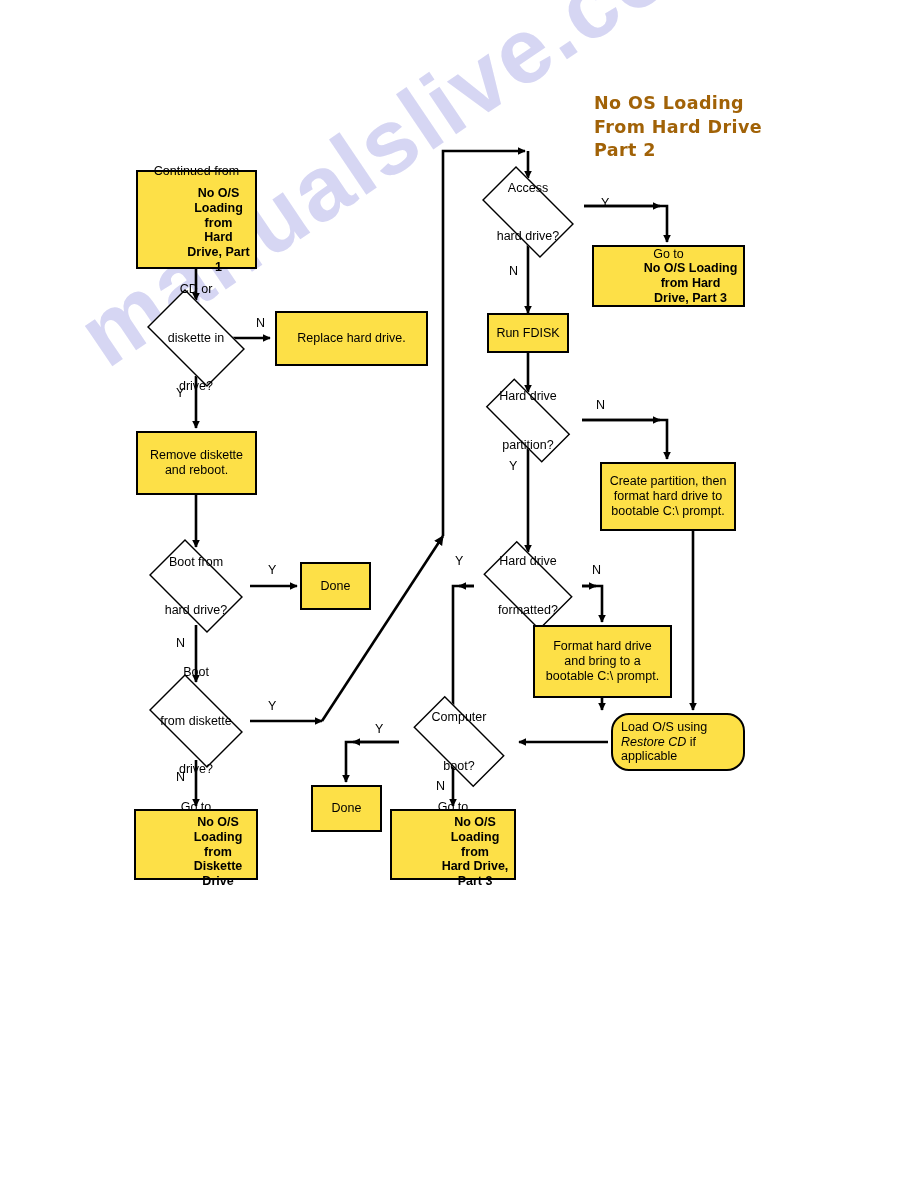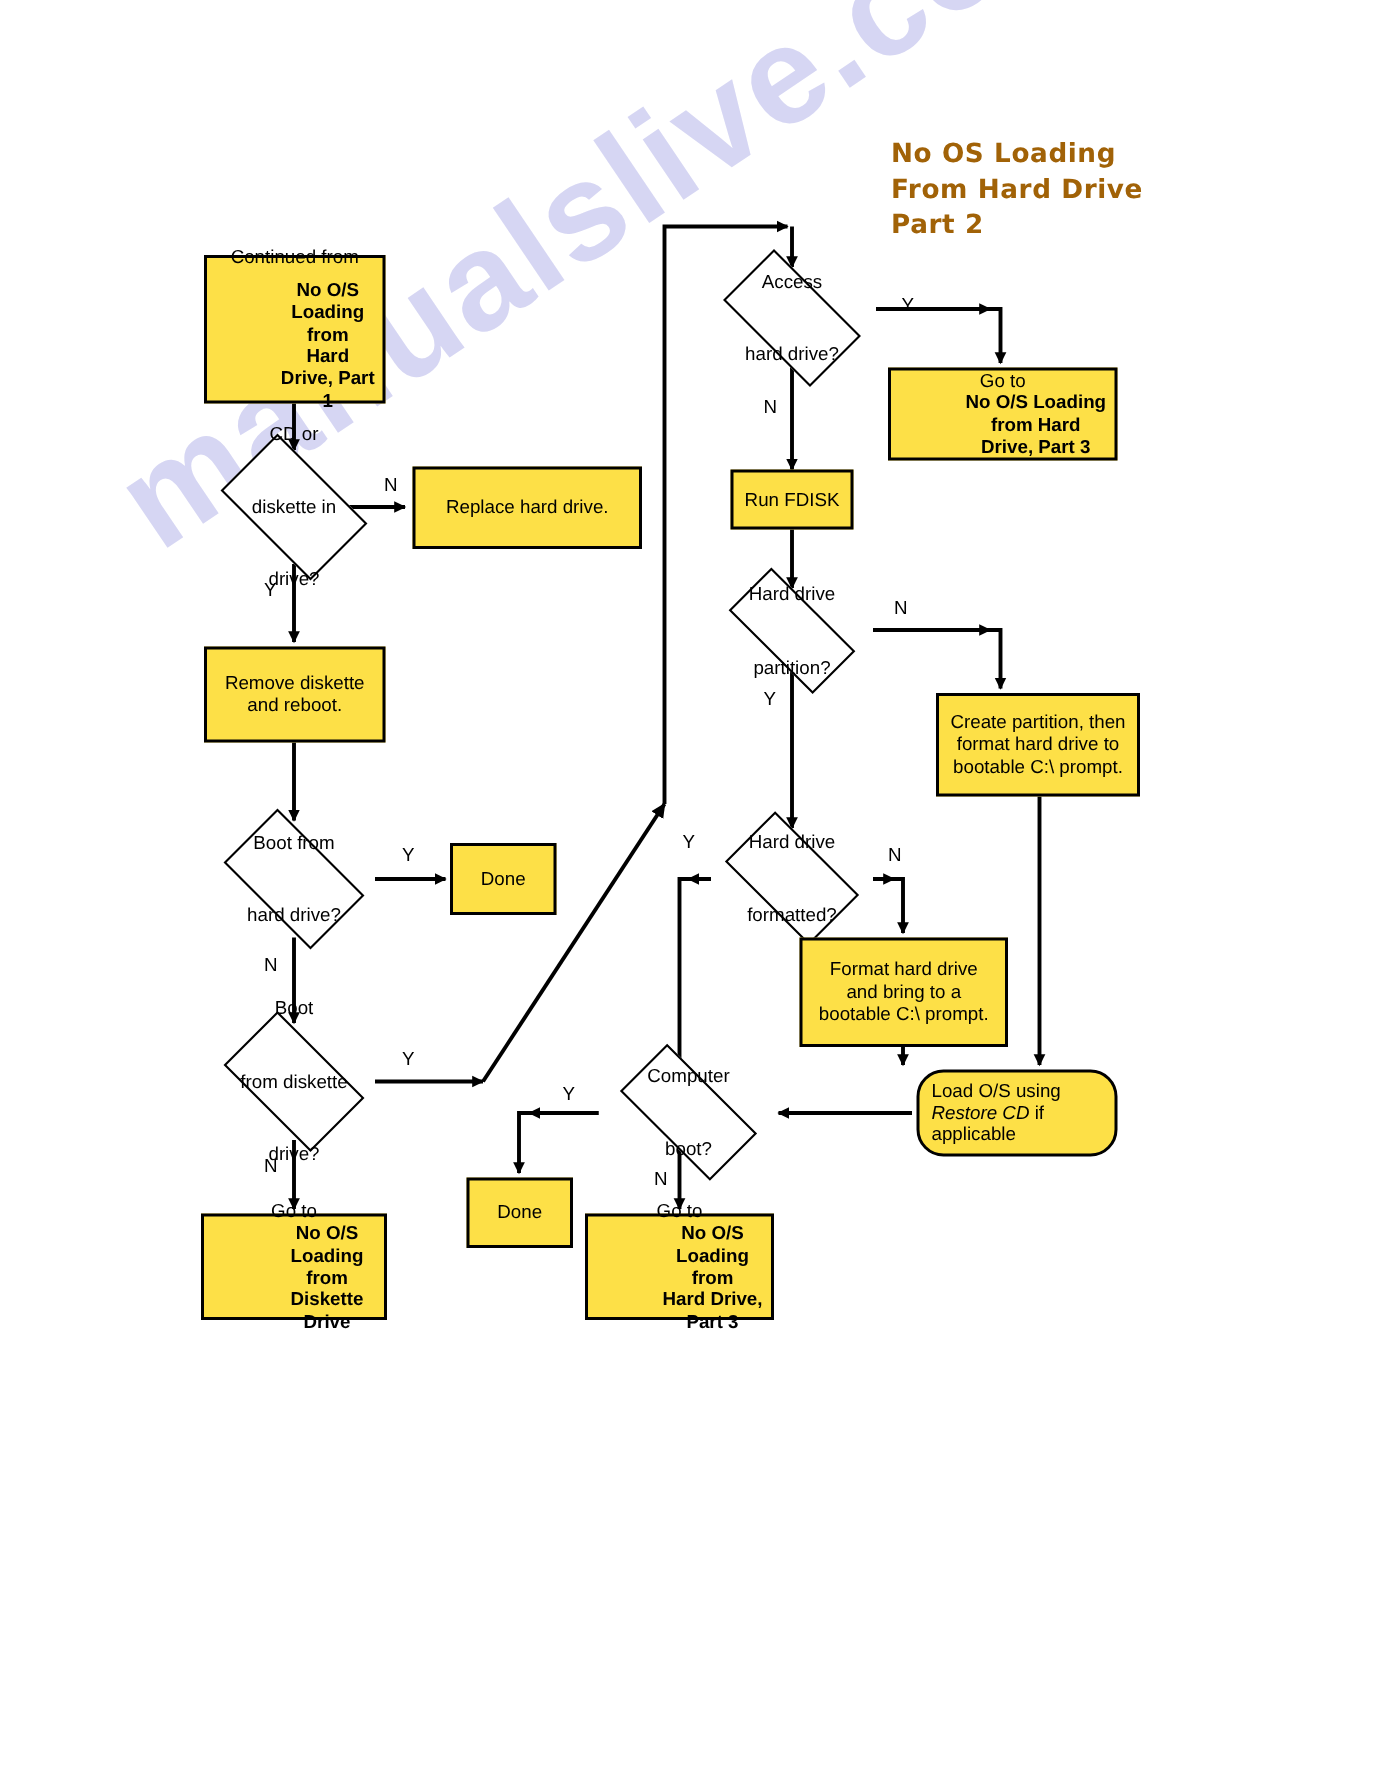--- a/index.html
+++ b/index.html
@@ -208,21 +208,21 @@
   </div>
 
   <div class="diamond" style="left:472px;top:392px;width:112px;height:57px;">
     <div class="shape"></div>
     <div class="dlabel">
       <span class="ln">Hard drive</span>
       <span class="ln">partition?</span>
     </div>
   </div>
 
-  <div class="node box" style="left:600px;top:462px;width:136px;height:69px;margin-left:24px;">
+  <div class="node box" style="left:600px;top:462px;width:136px;height:69px;">
     <span class="ln">Create partition, then</span>
     <span class="ln">format hard drive to</span>
     <span class="ln">bootable C:\ prompt.</span>
   </div>
 
   <div class="diamond" style="left:472px;top:552px;width:112px;height:67px;">
     <div class="shape"></div>
     <div class="dlabel">
       <span class="ln">Hard drive</span>
       <span class="ln">formatted?</span>

